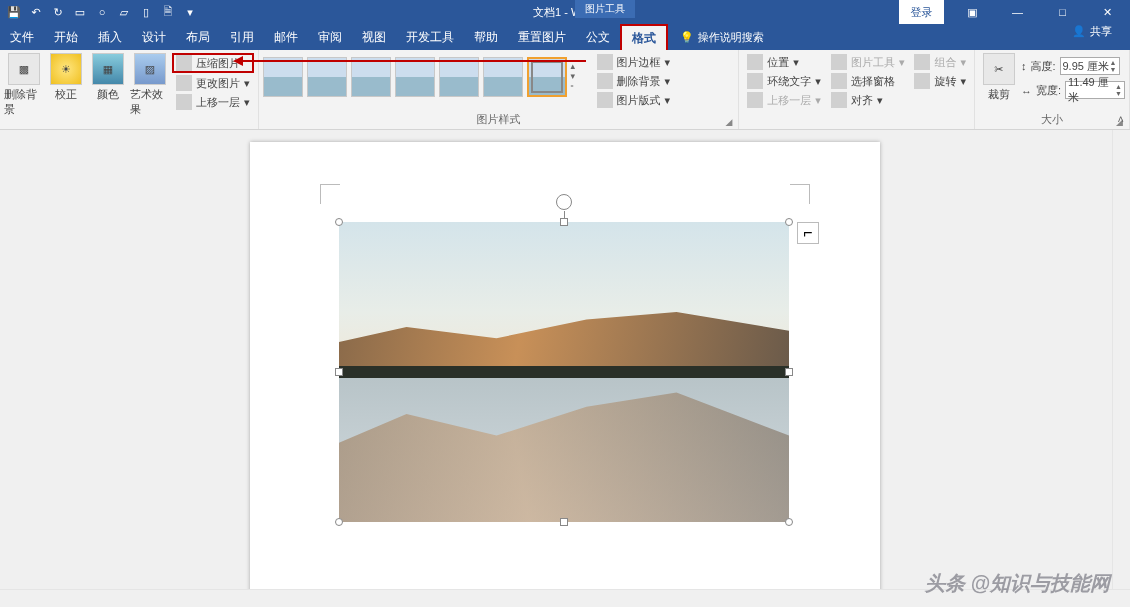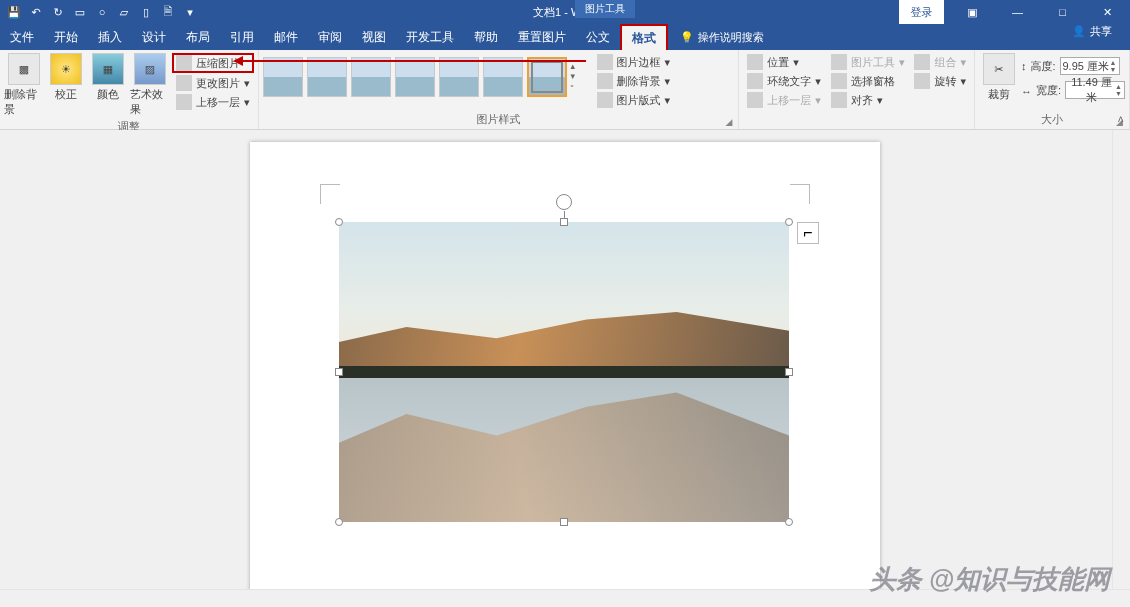--- a/index.html
+++ b/index.html
@@ -36,21 +36,21 @@
   .red-box { border: 2px solid #c00000; padding: 0 2px; }
 
   
   .style-gallery { display: flex; gap: 4px; align-items: center; padding: 4px 0; }
   .style-item { width: 40px; height: 40px; border: 1px solid #c8c8c8; background: linear-gradient(#cde 50%, #9bc 50%); cursor: pointer; }
   .style-item.sel { border: 2px solid #f0a030; outline: 2px solid #888; outline-offset: -6px; }
   .gallery-more { width: 14px; display: flex; flex-direction: column; justify-content: center; font-size: 9px; color: #666; }
 
   
   .size-row { display: flex; align-items: center; gap: 4px; font-size: 11px; color: #444; }
-  .size-input { width: 60px; height: 18px; border: 1px solid #ababab; background: #fff; font-size: 11px; padding: 8px 2px; display: inline-flex; align-items: center; justify-content: space-between; text-align: center; }
+  .size-input { width: 60px; height: 18px; border: 1px solid #ababab; background: #fff; font-size: 11px; padding: 8px 2px; display: inline-flex; align-items: center; justify-content: space-between; }
   .spinner { font-size: 7px; line-height: 7px; color: #666; }
 
   
   .doc-area { position: absolute; top: 130px; left: 0; right: 18px; bottom: 18px; background: #f0f0f0; overflow: hidden; }
   .page { position: absolute; left: 250px; top: 12px; width: 630px; height: 800px; background: #fff; box-shadow: 0 0 4px rgba(0,0,0,0.3); }
   .corner { position: absolute; width: 20px; height: 20px; border: 1px solid #bbb; }
   .corner.tl { top: 42px; left: 70px; border-right: none; border-bottom: none; }
   .corner.tr { top: 42px; right: 70px; border-left: none; border-bottom: none; }
   .image-sel { position: absolute; left: 89px; top: 80px; width: 450px; height: 300px; }
   .rotate-handle { position: absolute; top: -28px; left: 50%; transform: translateX(-50%); width: 16px; height: 16px; border: 1px solid #888; border-radius: 50%; background: #fff; }
@@ -67,21 +67,21 @@
 
   
   .vscroll { position: absolute; right: 0; top: 130px; bottom: 18px; width: 18px; background: #f0f0f0; border-left: 1px solid #e5e5e5; }
   .hscroll { position: absolute; left: 0; right: 0; bottom: 0; height: 18px; background: #f0f0f0; border-top: 1px solid #e5e5e5; }
 
   
   .red-arrow { position: absolute; top: 60px; left: 236px; width: 350px; height: 2px; background: #c00000; }
   .red-arrow::before { content: ""; position: absolute; left: -8px; top: -4px; border: 5px solid transparent; border-right: 10px solid #c00000; }
 
   
-  .watermark { position: absolute; right: 20px; bottom: 10px; font-size: 26px; font-style: italic; color: rgba(120,120,130,0.7); font-weight: bold; }
+  .watermark { position: absolute; right: 20px; bottom: 10px; font-size: 20px; font-style: italic; color: rgba(120,120,130,0.7); font-weight: bold; }
 
   .collapse { position: absolute; right: 6px; bottom: 4px; font-size: 11px; color: #666; cursor: pointer; }
 </style>
 </head>
 <body>
 
 <div class="title-bar">
   <div class="qa-toolbar">
     <span>💾</span>
     <span>↶</span>
@@ -161,21 +161,20 @@
           <span>更改图片</span>
             <span>▾</span>
         </div>
         <div class="small-btn">
           <span class="ico"></span>
           <span>上移一层</span>
             <span>▾</span>
         </div>
       </div>
     </div>
-    <div class="group-label">调整</div>
   </div>
 
   <div class="group" style="flex:1">
     <div class="group-items">
       <div class="style-gallery">
         <div class="style-item"></div>
         <div class="style-item"></div>
         <div class="style-item"></div>
         <div class="style-item"></div>
         <div class="style-item"></div>

